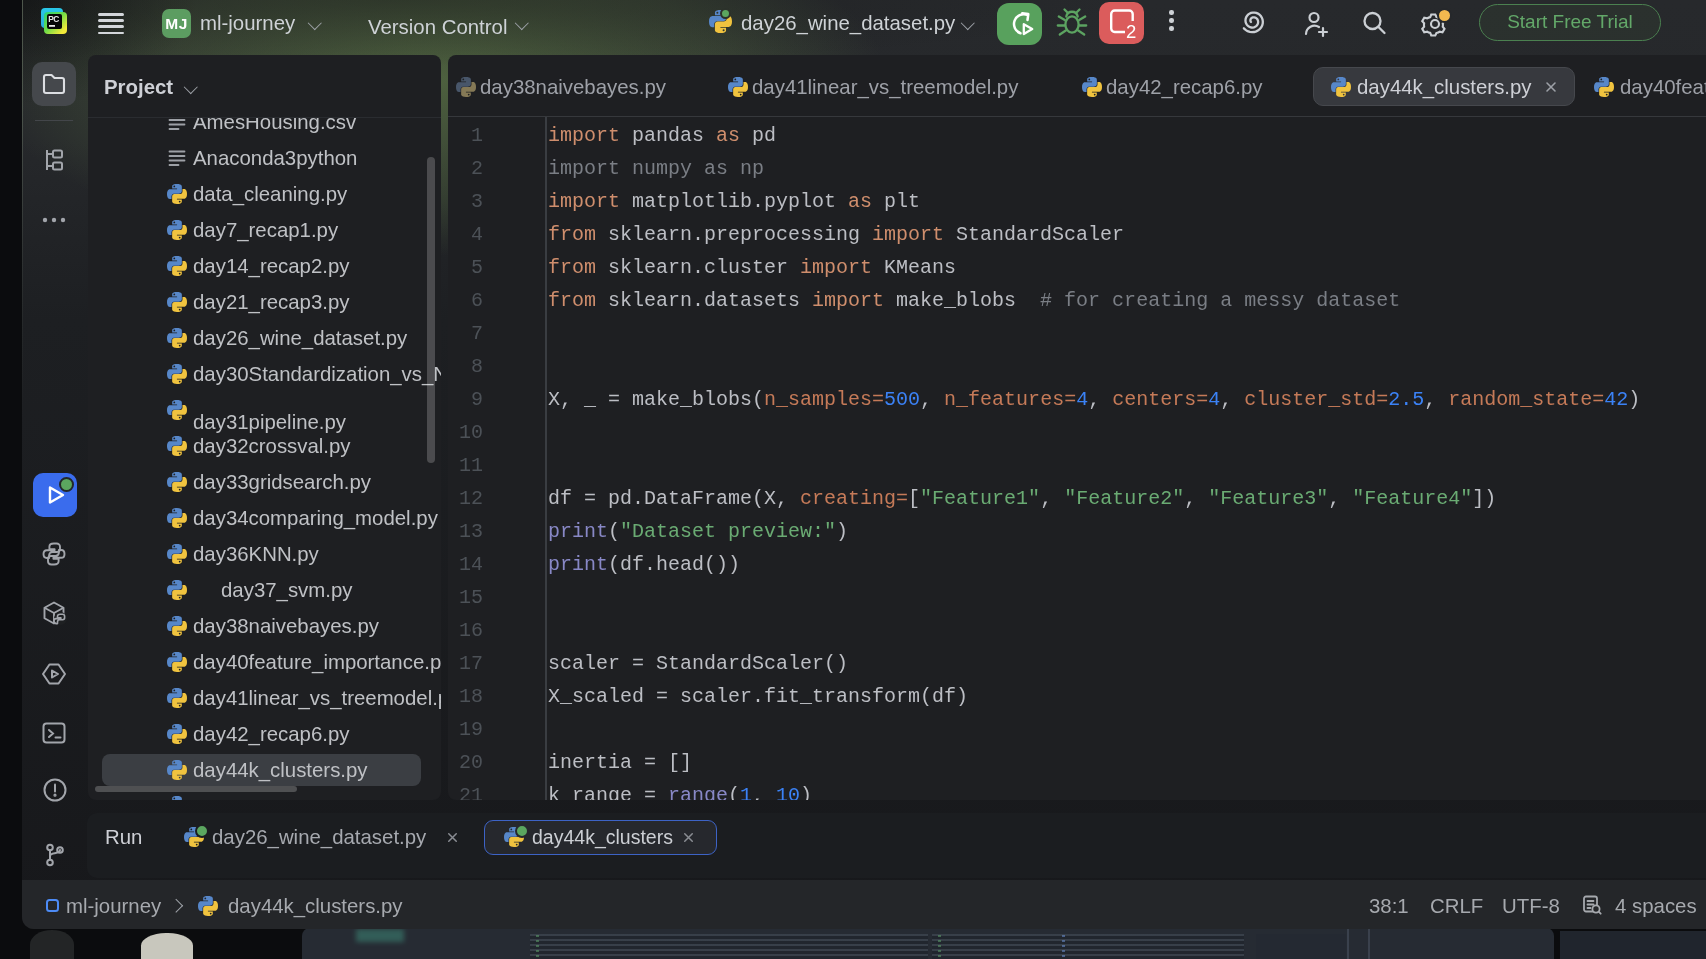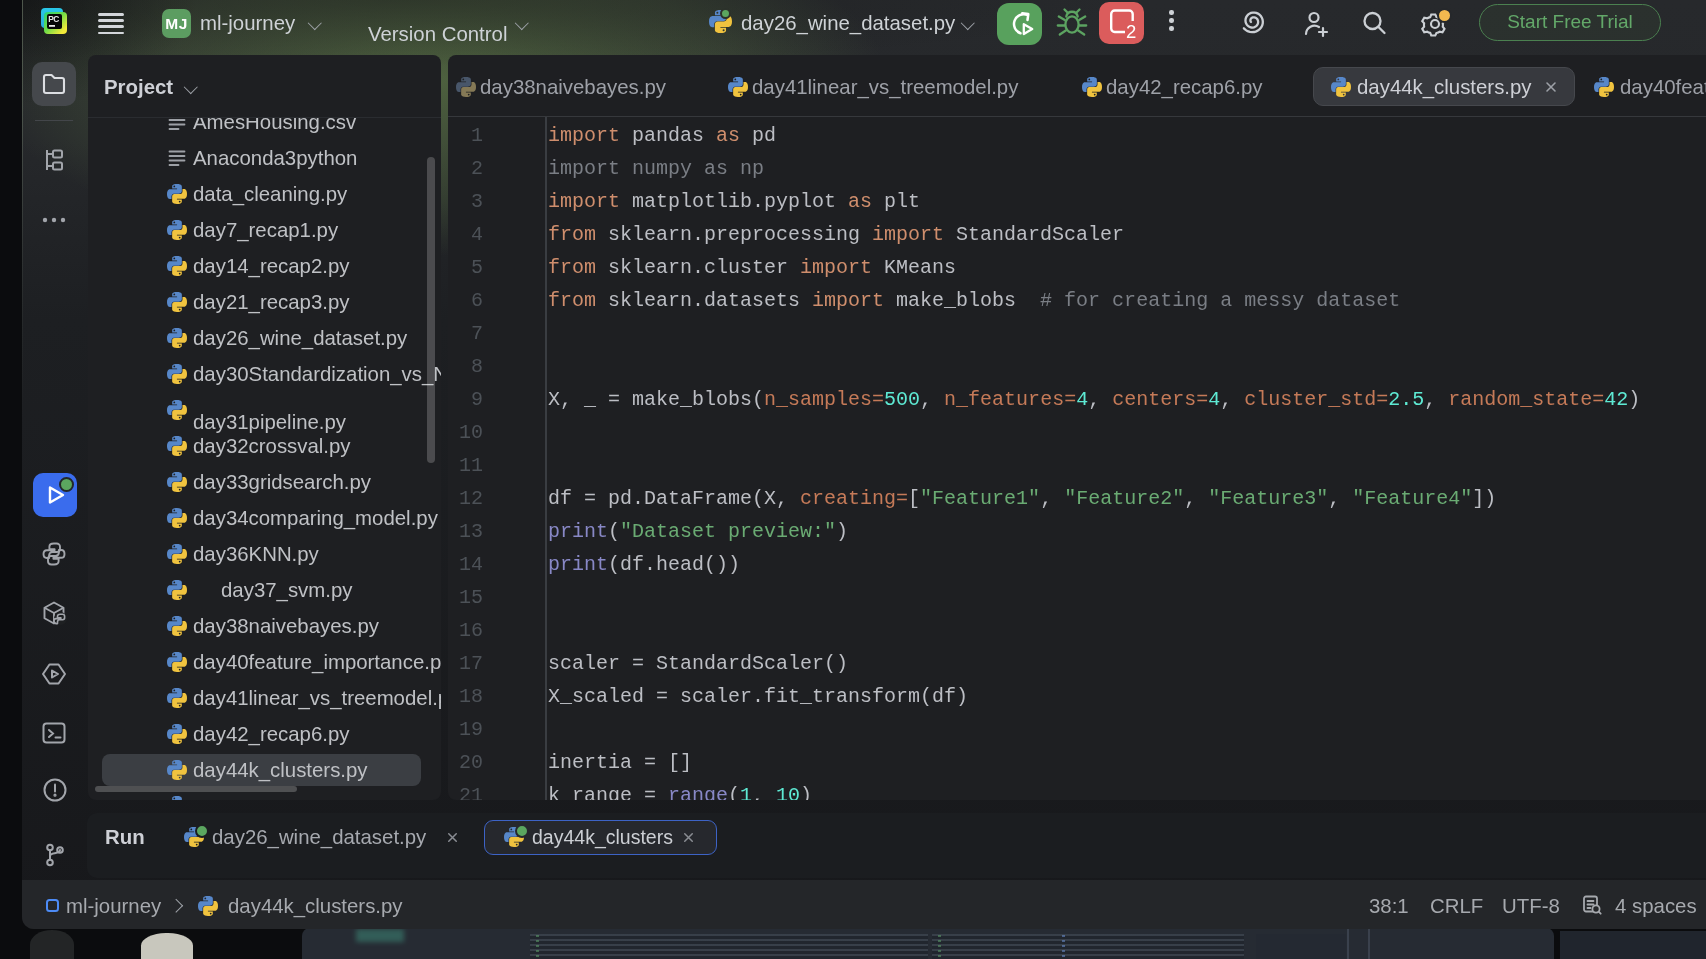--- a/index.html
+++ b/index.html
@@ -24,21 +24,21 @@
 .sqbtn{width:45px;height:42px;border-radius:12px;}
 #pill{left:1479px;top:4px;width:182px;height:37px;border-radius:19px;border:1.7px solid #4b8050;box-sizing:border-box;
  background:rgba(78,128,66,0.10);color:#63a869;font-size:19px;text-align:center;line-height:33px;}
 
 .tabtxt{font-size:20.4px;color:#9ea1a8;}
 #activetab{left:865px;top:12px;width:262px;height:39px;background:#37393e;border:1px solid #46484d;border-radius:10px;box-sizing:border-box;}
 
 .trow{font-size:20.4px;color:#bfc1c5;}
 
 .code{font-family:"Liberation Mono",monospace;font-size:20px;line-height:33px;white-space:pre;}
-.kw{color:#cf8e6d;}.gray{color:#7a7e85;}.str{color:#6aab73;}.num{color:#5eead4;}
+.kw{color:#cf8e6d;}.gray{color:#7a7e85;}.str{color:#6aab73;}.num{color:#3b82f6;}
 .fn{color:#8888c6;}.np{color:#c57a58;}
 
 svg{display:block;}
 </style></head><body>
 
 <div class="a" id="deskstrip" style="left:0;top:929px;width:1706px;height:30px;background:#0b0c0e;overflow:hidden;">
   <div class="a" style="left:30px;top:1px;width:44px;height:29px;background:#232526;border-radius:50% 50% 0 0;"></div>
   <div class="a" style="left:141px;top:4px;width:52px;height:26px;background:#c8c7bd;border-radius:48% 48% 0 0;"></div>
   <div class="a" style="left:302px;top:-1px;width:1252px;height:31px;background:#262b33;border-radius:8px 8px 0 0;"></div>
   <div class="a" style="left:356px;top:0px;width:48px;height:13px;background:#3b7f71;filter:blur(2.5px);opacity:0.6;"></div>
@@ -66,21 +66,21 @@
 </div>
 <div class="a" id="burger" style="left:98px;top:13px;">
   <div></div>
     <div></div>
     <div></div>
     <div></div>
 </div>
 <div class="a" id="mj">MJ</div>
 <div class="a tbtext" style="left:200px;top:12px;">ml-journey</div>
 <div class="a chev" style="left:310px;top:18px;"></div>
-<div class="a tbtext" style="left:368px;top:23px;">Version Control</div>
+<div class="a tbtext" style="left:368px;top:16px;">Version Control</div>
 <div class="a chev" style="left:517px;top:18px;"></div>
 
 <div class="a" style="left:709px;top:10px;">
   <svg width="23" height="23" viewBox="0 0 110 110">
       <path fill="#5787c9" d="M54.92 0C26.76 0 28.52 12.21 28.52 12.21l.03 12.65h26.86v3.8H17.86S0 26.62 0 54.9c0 28.28 15.59 27.28 15.59 27.28h9.3V69.01s-.5-15.59 15.34-15.59h26.64s14.84.24 14.84-14.34V15.01S83.96 0 54.92 0zM40.11 8.51a4.83 4.83 0 1 1 0 9.66 4.83 4.83 0 0 1 0-9.66z"></path>
       <path fill="#f0c33f" d="M55.08 110c28.16 0 26.4-12.21 26.4-12.21l-.03-12.65H54.59v-3.8h37.55S110 83.38 110 55.1c0-28.28-15.59-27.28-15.59-27.28h-9.3v12.17s.5 15.59-15.34 15.59H43.13s-14.84-.24-14.84 14.34v24.07S26.04 110 55.08 110zM69.89 101.49a4.83 4.83 0 1 1 0-9.66 4.83 4.83 0 0 1 0 9.66z"></path>
     </svg>
 </div>
 <div class="a" style="left:720px;top:8px;width:11px;height:11px;border-radius:50%;background:#5ba65f;border:2px solid #2c322b;box-sizing:border-box;"></div>
 <div class="a tbtext" style="left:741px;top:12px;">day26_wine_dataset.py</div>
@@ -446,21 +446,21 @@
 <span class="fn">print</span>(df.head())
  
  
 scaler = StandardScaler()
 X_scaled = scaler.fit_transform(df)
  
 inertia = []
 k_range = <span class="fn">range</span>(<span class="num">1</span>, <span class="num">10</span>)</div>
 </div>
 <div class="a" id="runcard">
-  <div class="a" style="left:18px;top:13px;font-size:20.4px;font-weight:bold;color:#ced0d6;">Run</div>
+  <div class="a" style="left:18px;top:13px;font-size:20.4px;font-weight:normal;color:#ced0d6;">Run</div>
   <div class="a" style="left:97px;top:14px;width:20px;height:20px;">
       <svg width="20" height="20" viewBox="0 0 110 110">
         <use href="#pyico"></use>
       </svg>
     </div>
   <div class="a" style="left:108px;top:11px;width:10px;height:10px;border-radius:50%;background:#5ba65f;border:2px solid #1b1d20;box-sizing:content-box;"></div>
   <div class="a" style="left:125px;top:13px;font-size:20.4px;color:#a6a9af;">day26_wine_dataset.py</div>
   <div class="a" style="left:358px;top:17px;">
       <svg width="15" height="15" viewBox="0 0 16 16" stroke="#8a8d93" stroke-width="1.6" stroke-linecap="round">
         <path d="M4 4 l8 8 M12 4 l-8 8"></path>

